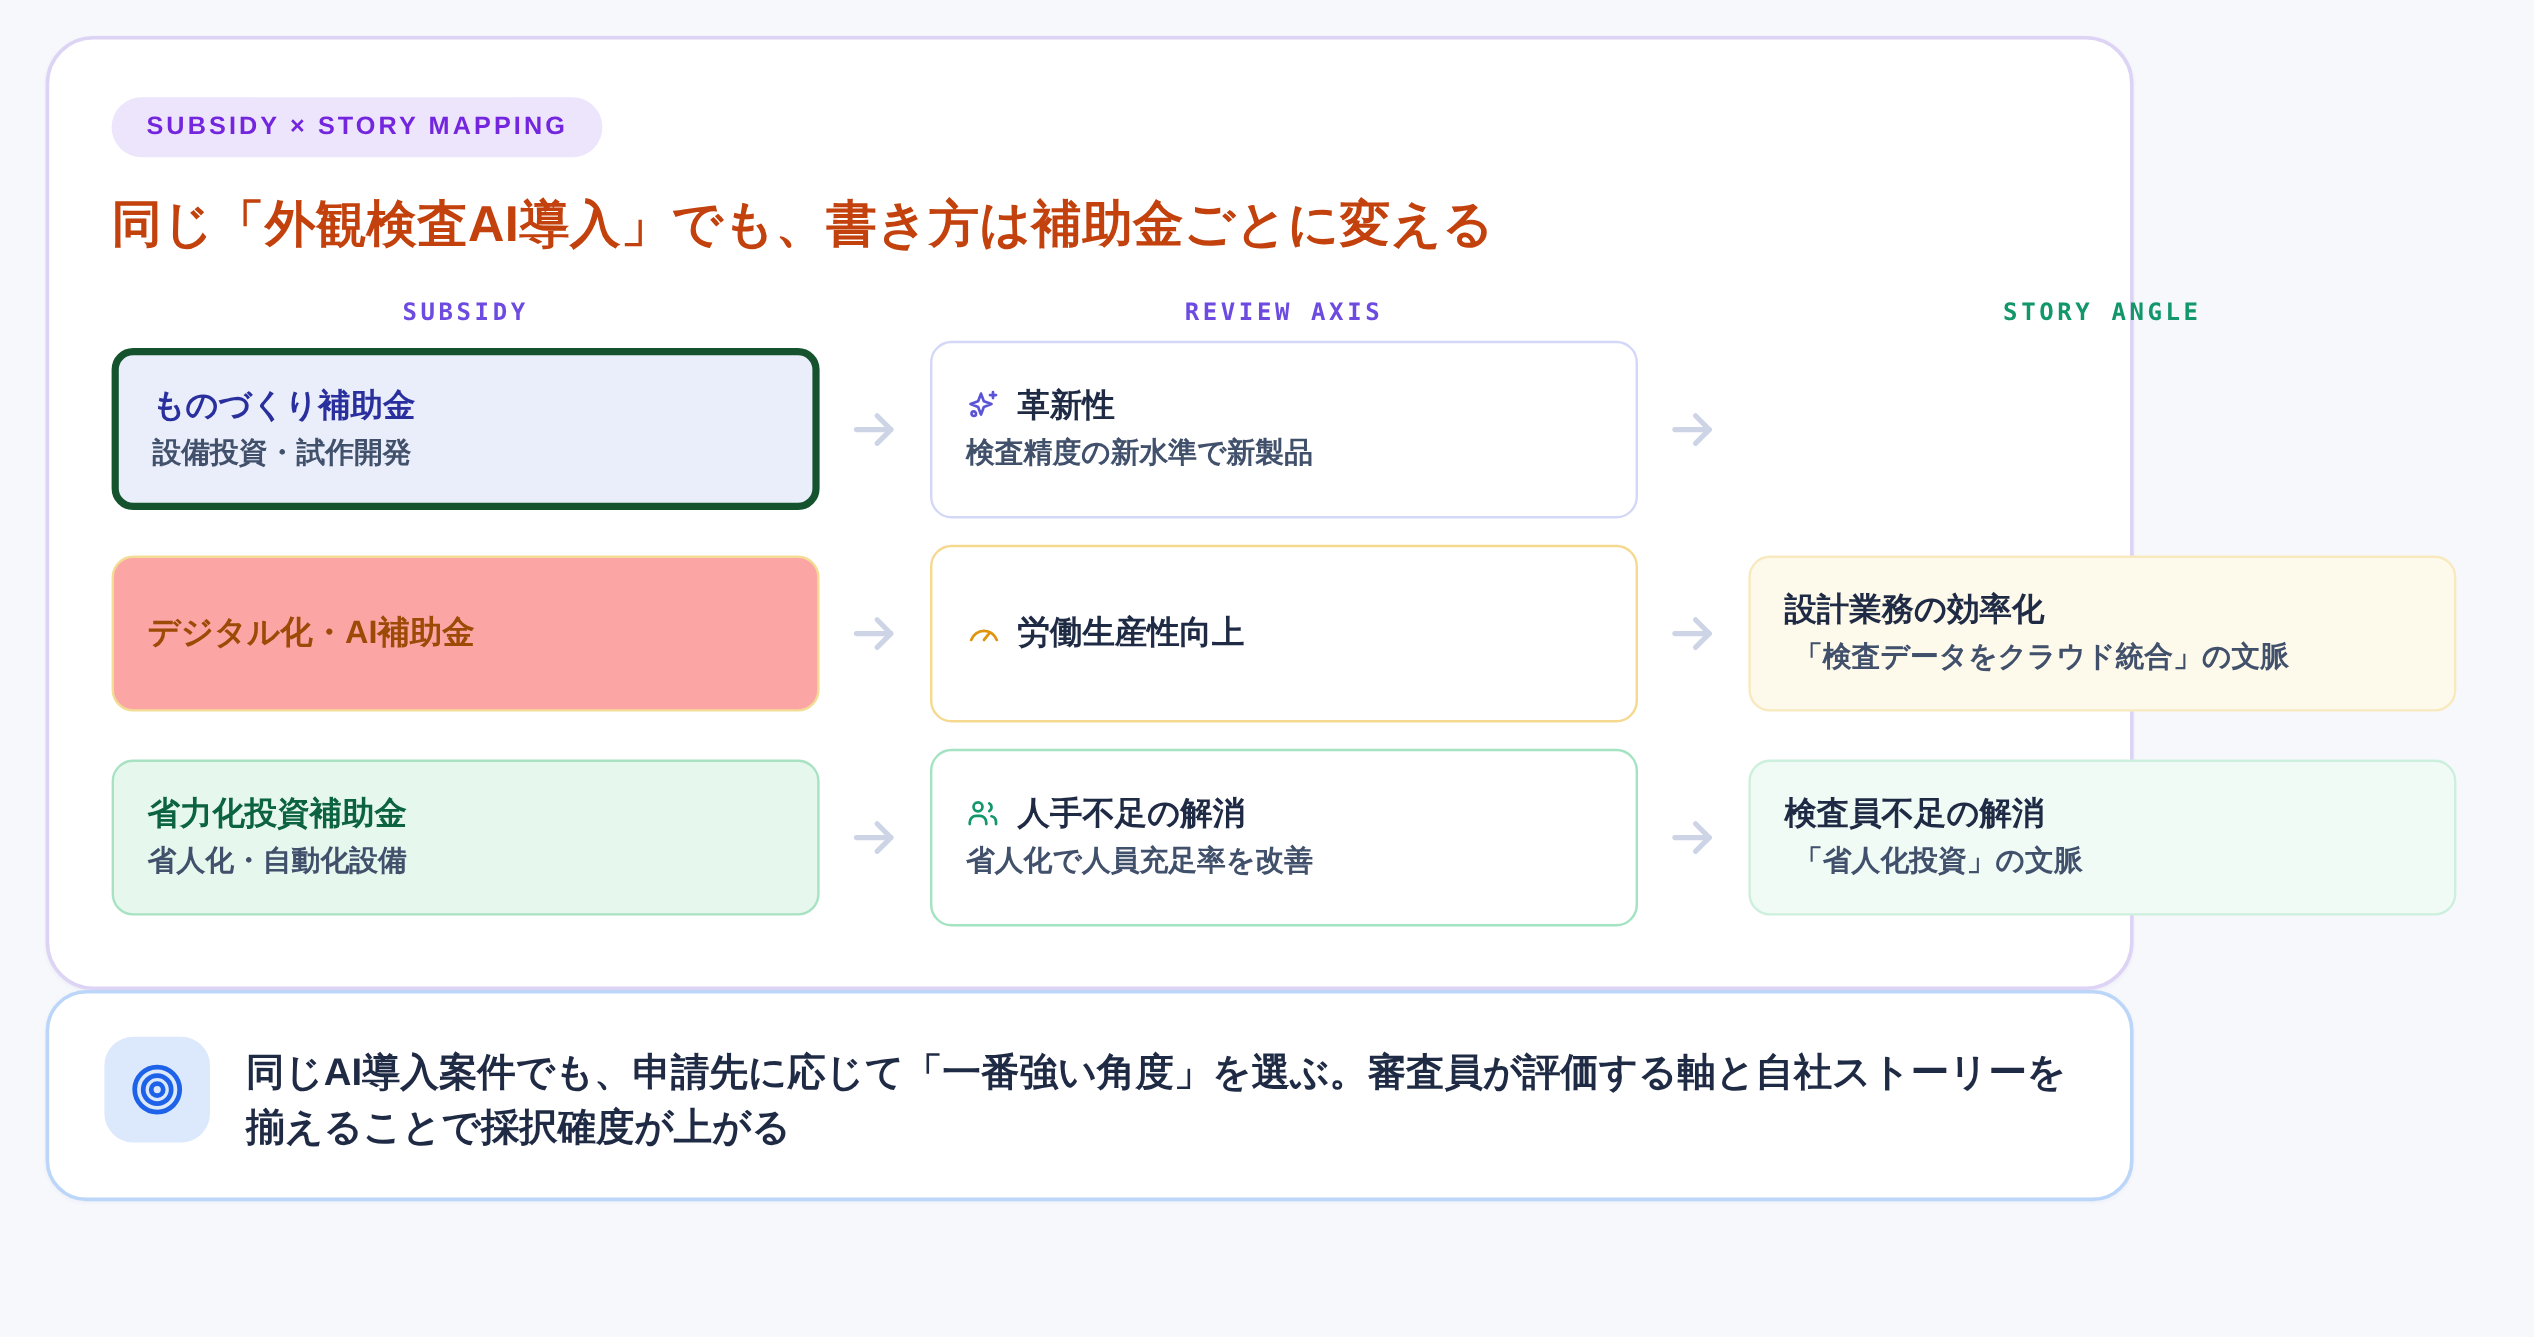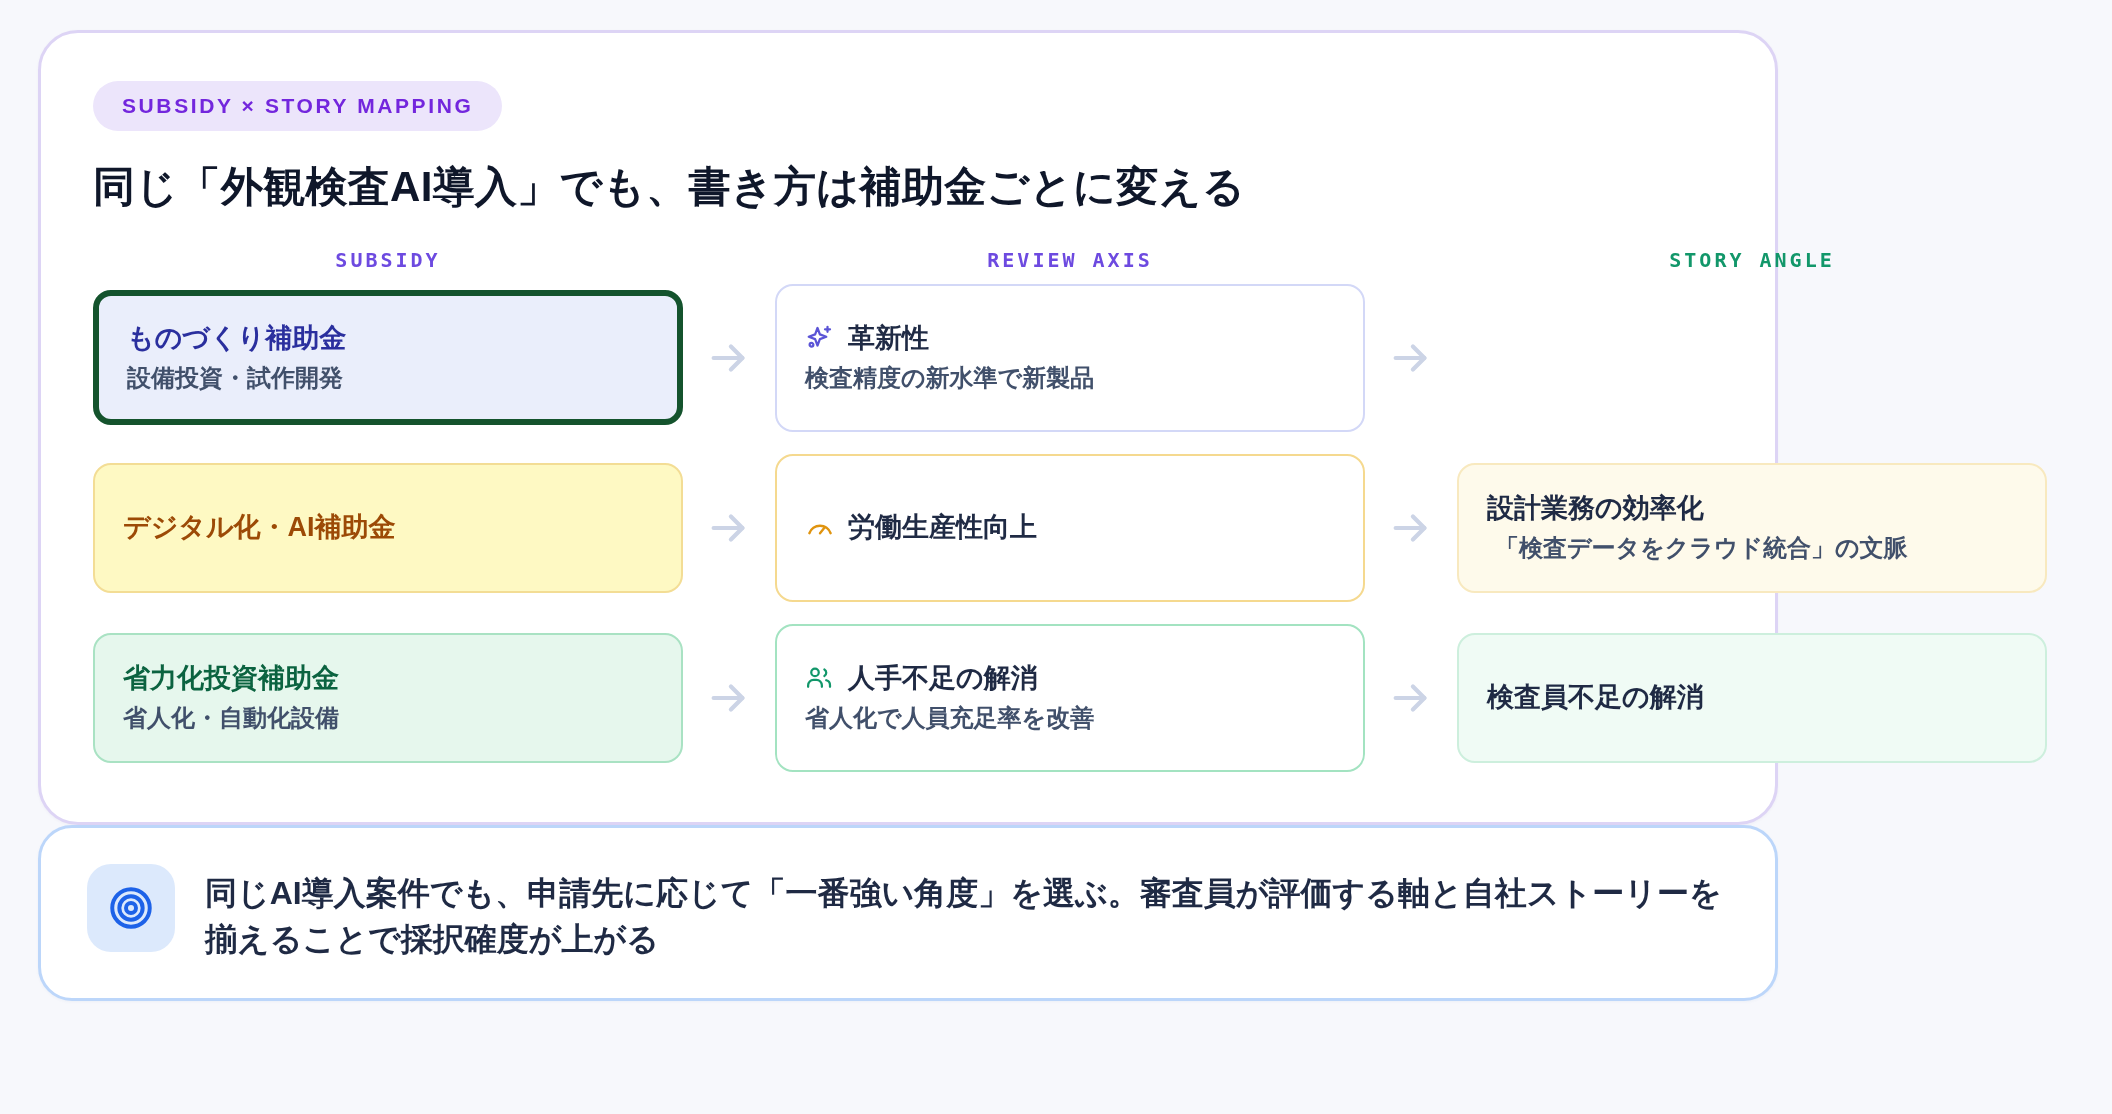--- a/index.html
+++ b/index.html
@@ -38,21 +38,21 @@
     letter-spacing: 2.6px;
     padding: 13px 29px;
     border-radius: 999px;
     white-space: nowrap;
   }
 
   .main-title {
     margin-top: 30px;
     font-size: 42px;
     font-weight: bold;
-    color: #0f172a;
+    color: #c2410c;
     letter-spacing: 0.3px;
     line-height: 1.25;
   }
 
   
   .col-heads {
     margin-top: 34px;
     display: grid;
     grid-template-columns: 590px 92px 590px 92px 590px;
     align-items: center;
@@ -120,21 +120,21 @@
     justify-content: center;
   }
 
   
   .v-indigo .cell-left  { background: #eaeefb; border: 6px solid #14532d; }
   .v-indigo .cell-mid   { border-color: #d3d8f7; }
   .v-indigo .cell-right { background: #f2f5fd; border: 2px solid #e4eafb; }
   .v-indigo .cell-left .cell-title  { color: #2a2f9e; }
   .v-indigo .cell-right .cell-title { color: #1f2a44; }
 
-  .v-amber .cell-left  { background: #fef9c3; border: 2px solid #f3dd95; }
+  .v-amber .cell-left  { background: #fca5a5; border: 2px solid #f3dd95; }
   .v-amber .cell-mid   { border-color: #f5d98f; }
   .v-amber .cell-right { background: #fefaeb; border: 2px solid #f8e9bf; }
   .v-amber .cell-left .cell-title  { color: #9c4a06; }
   .v-amber .cell-right .cell-title { color: #1f2a44; }
 
   .v-green .cell-left  { background: #e6f7ed; border: 2px solid #a9e2c3; }
   .v-green .cell-mid   { border-color: #a3e3c1; }
   .v-green .cell-right { background: #f0fbf5; border: 2px solid #cdefdd; }
   .v-green .cell-left .cell-title  { color: #0b6340; }
   .v-green .cell-right .cell-title { color: #1f2a44; }
@@ -293,20 +293,21 @@
 
         <div class="arrow-cell">
           <svg class="icon-svg" width="46" height="46" viewBox="0 0 24 24" fill="none" stroke="#ccd4e6" stroke-width="2.2" stroke-linecap="round" stroke-linejoin="round">
               <path d="M4 12h15"></path>
               <path d="M13 6l6 6-6 6"></path>
             </svg>
         </div>
 
         <div class="cell cell-right">
           <div class="cell-title">検査員不足の解消</div>
+          <div class="cell-sub">「省人化投資」の文脈</div>
         </div>
       </div>
 
     </div>
   </div>
 
   <div class="callout">
     <div class="callout-icon">
       <svg class="icon-svg" width="50" height="50" viewBox="0 0 24 24" fill="none" stroke="#1d62e8" stroke-width="1.9">
           <circle cx="12" cy="12" r="9"></circle>

